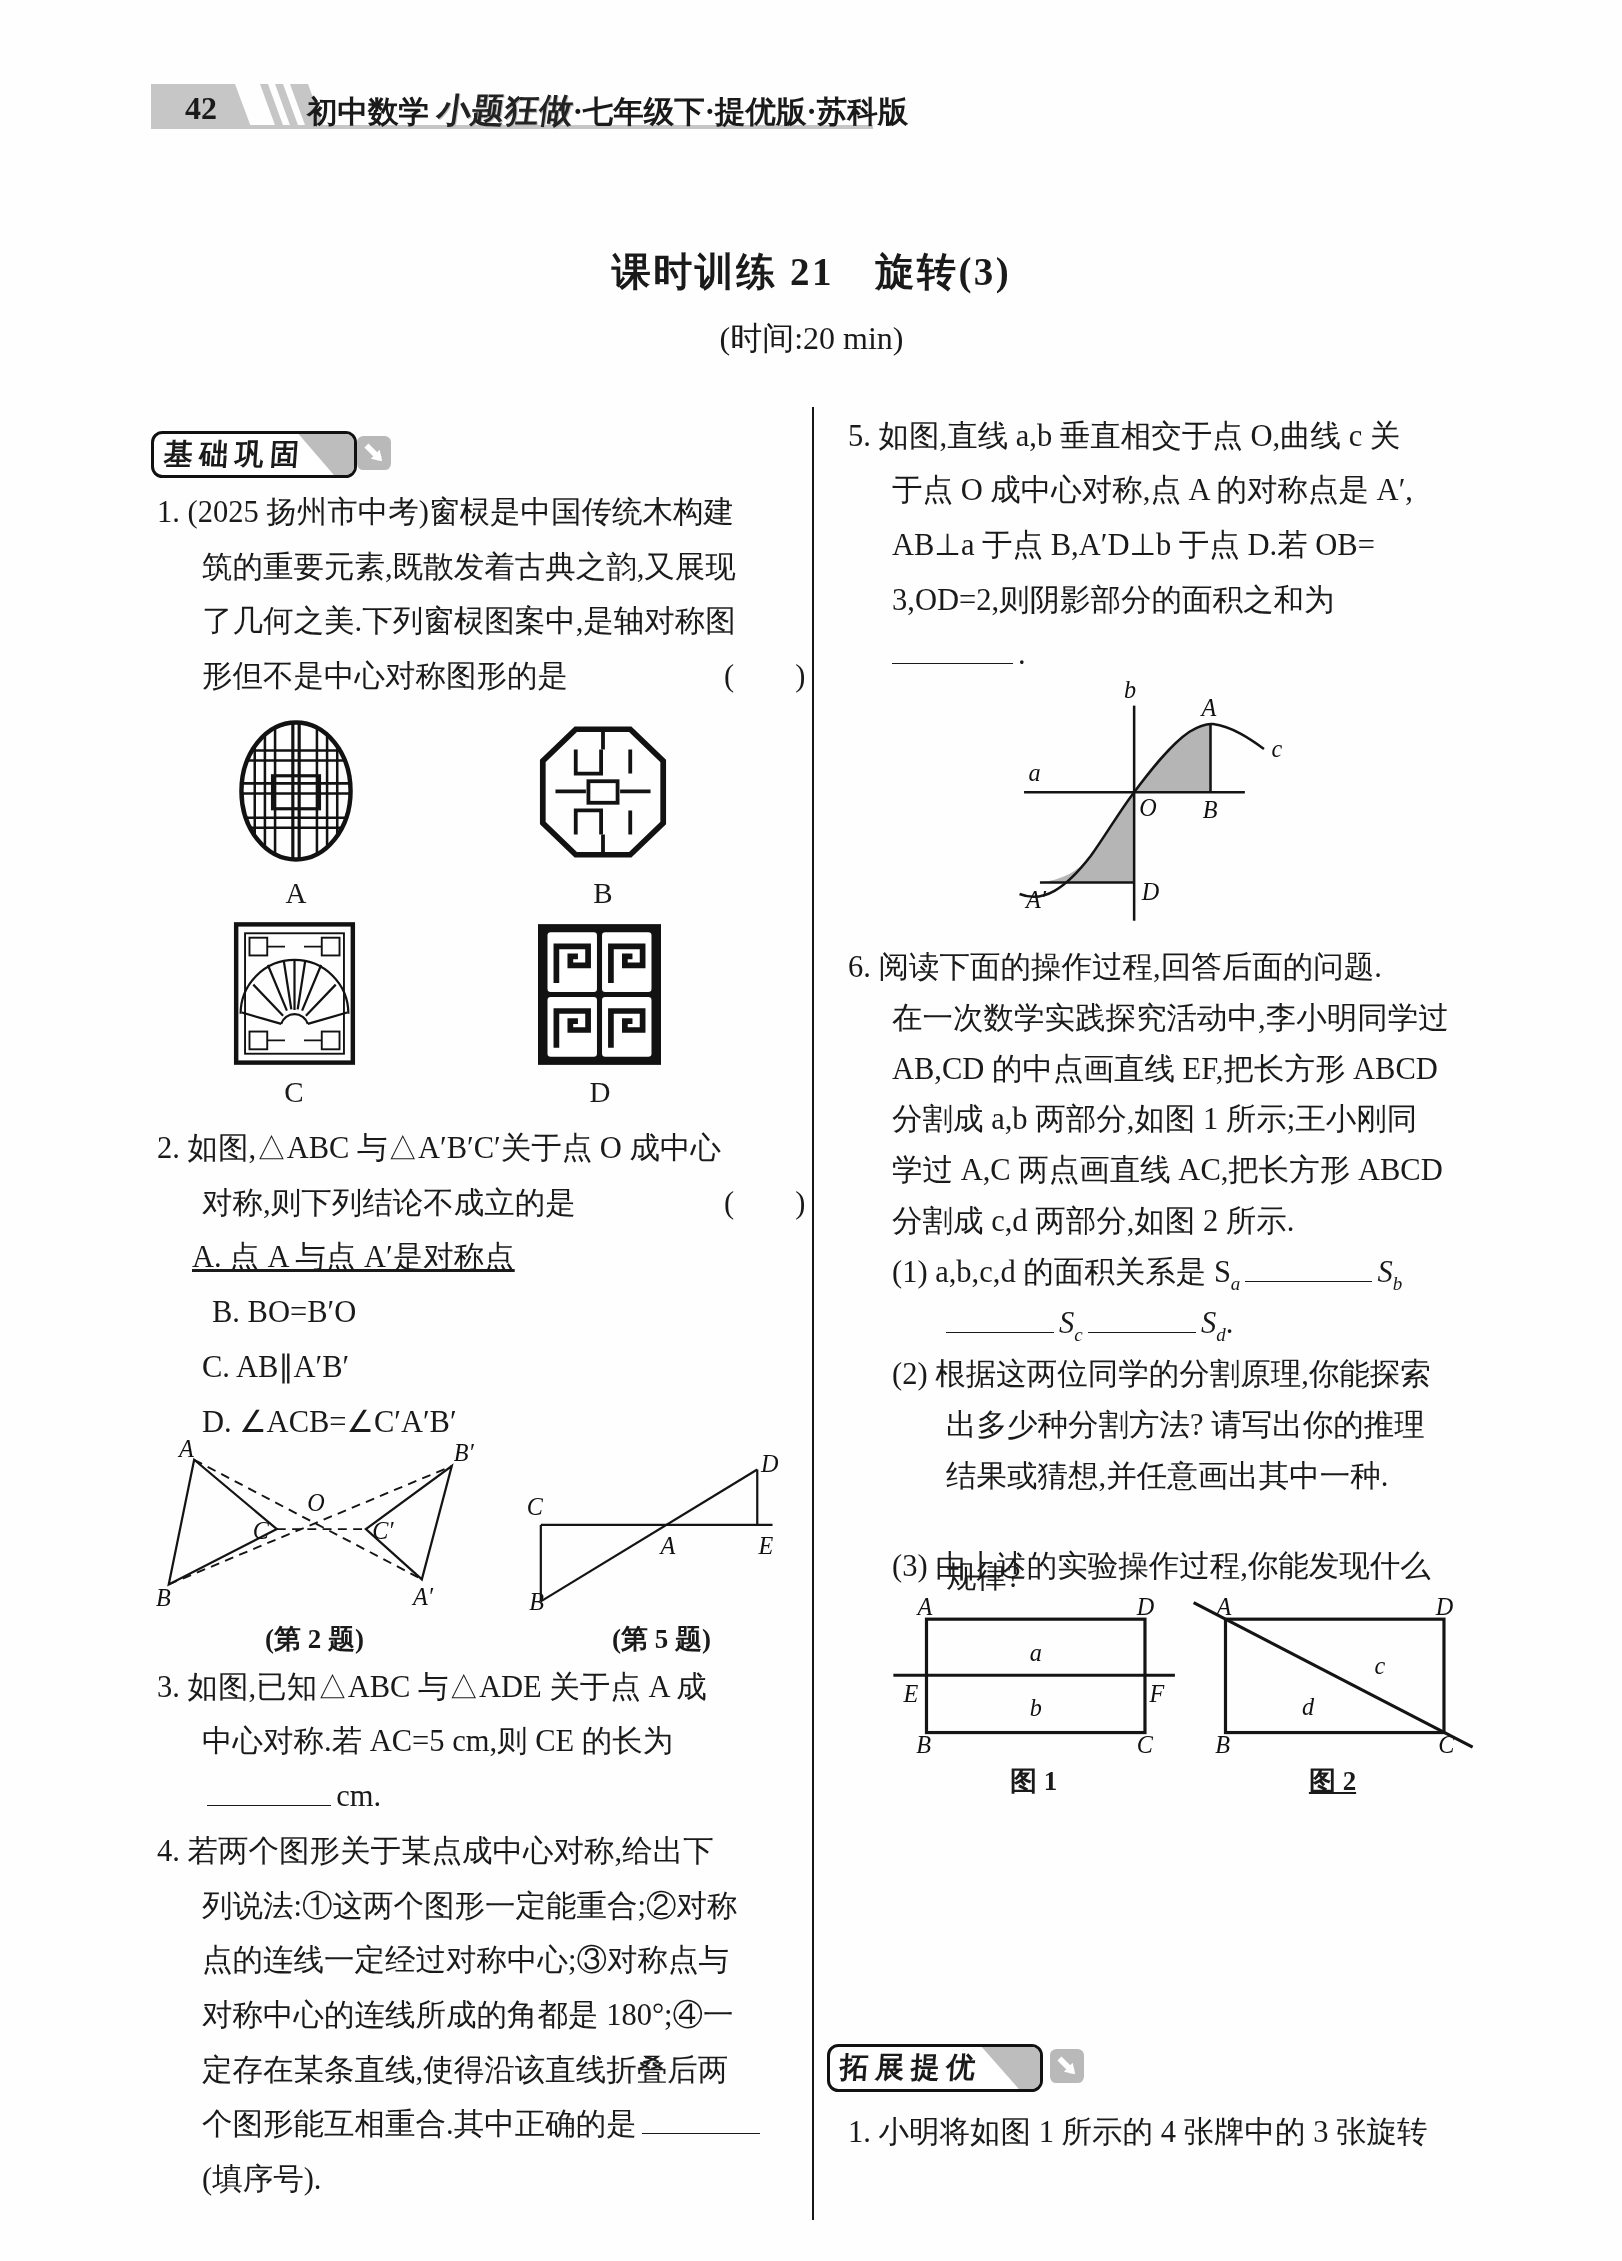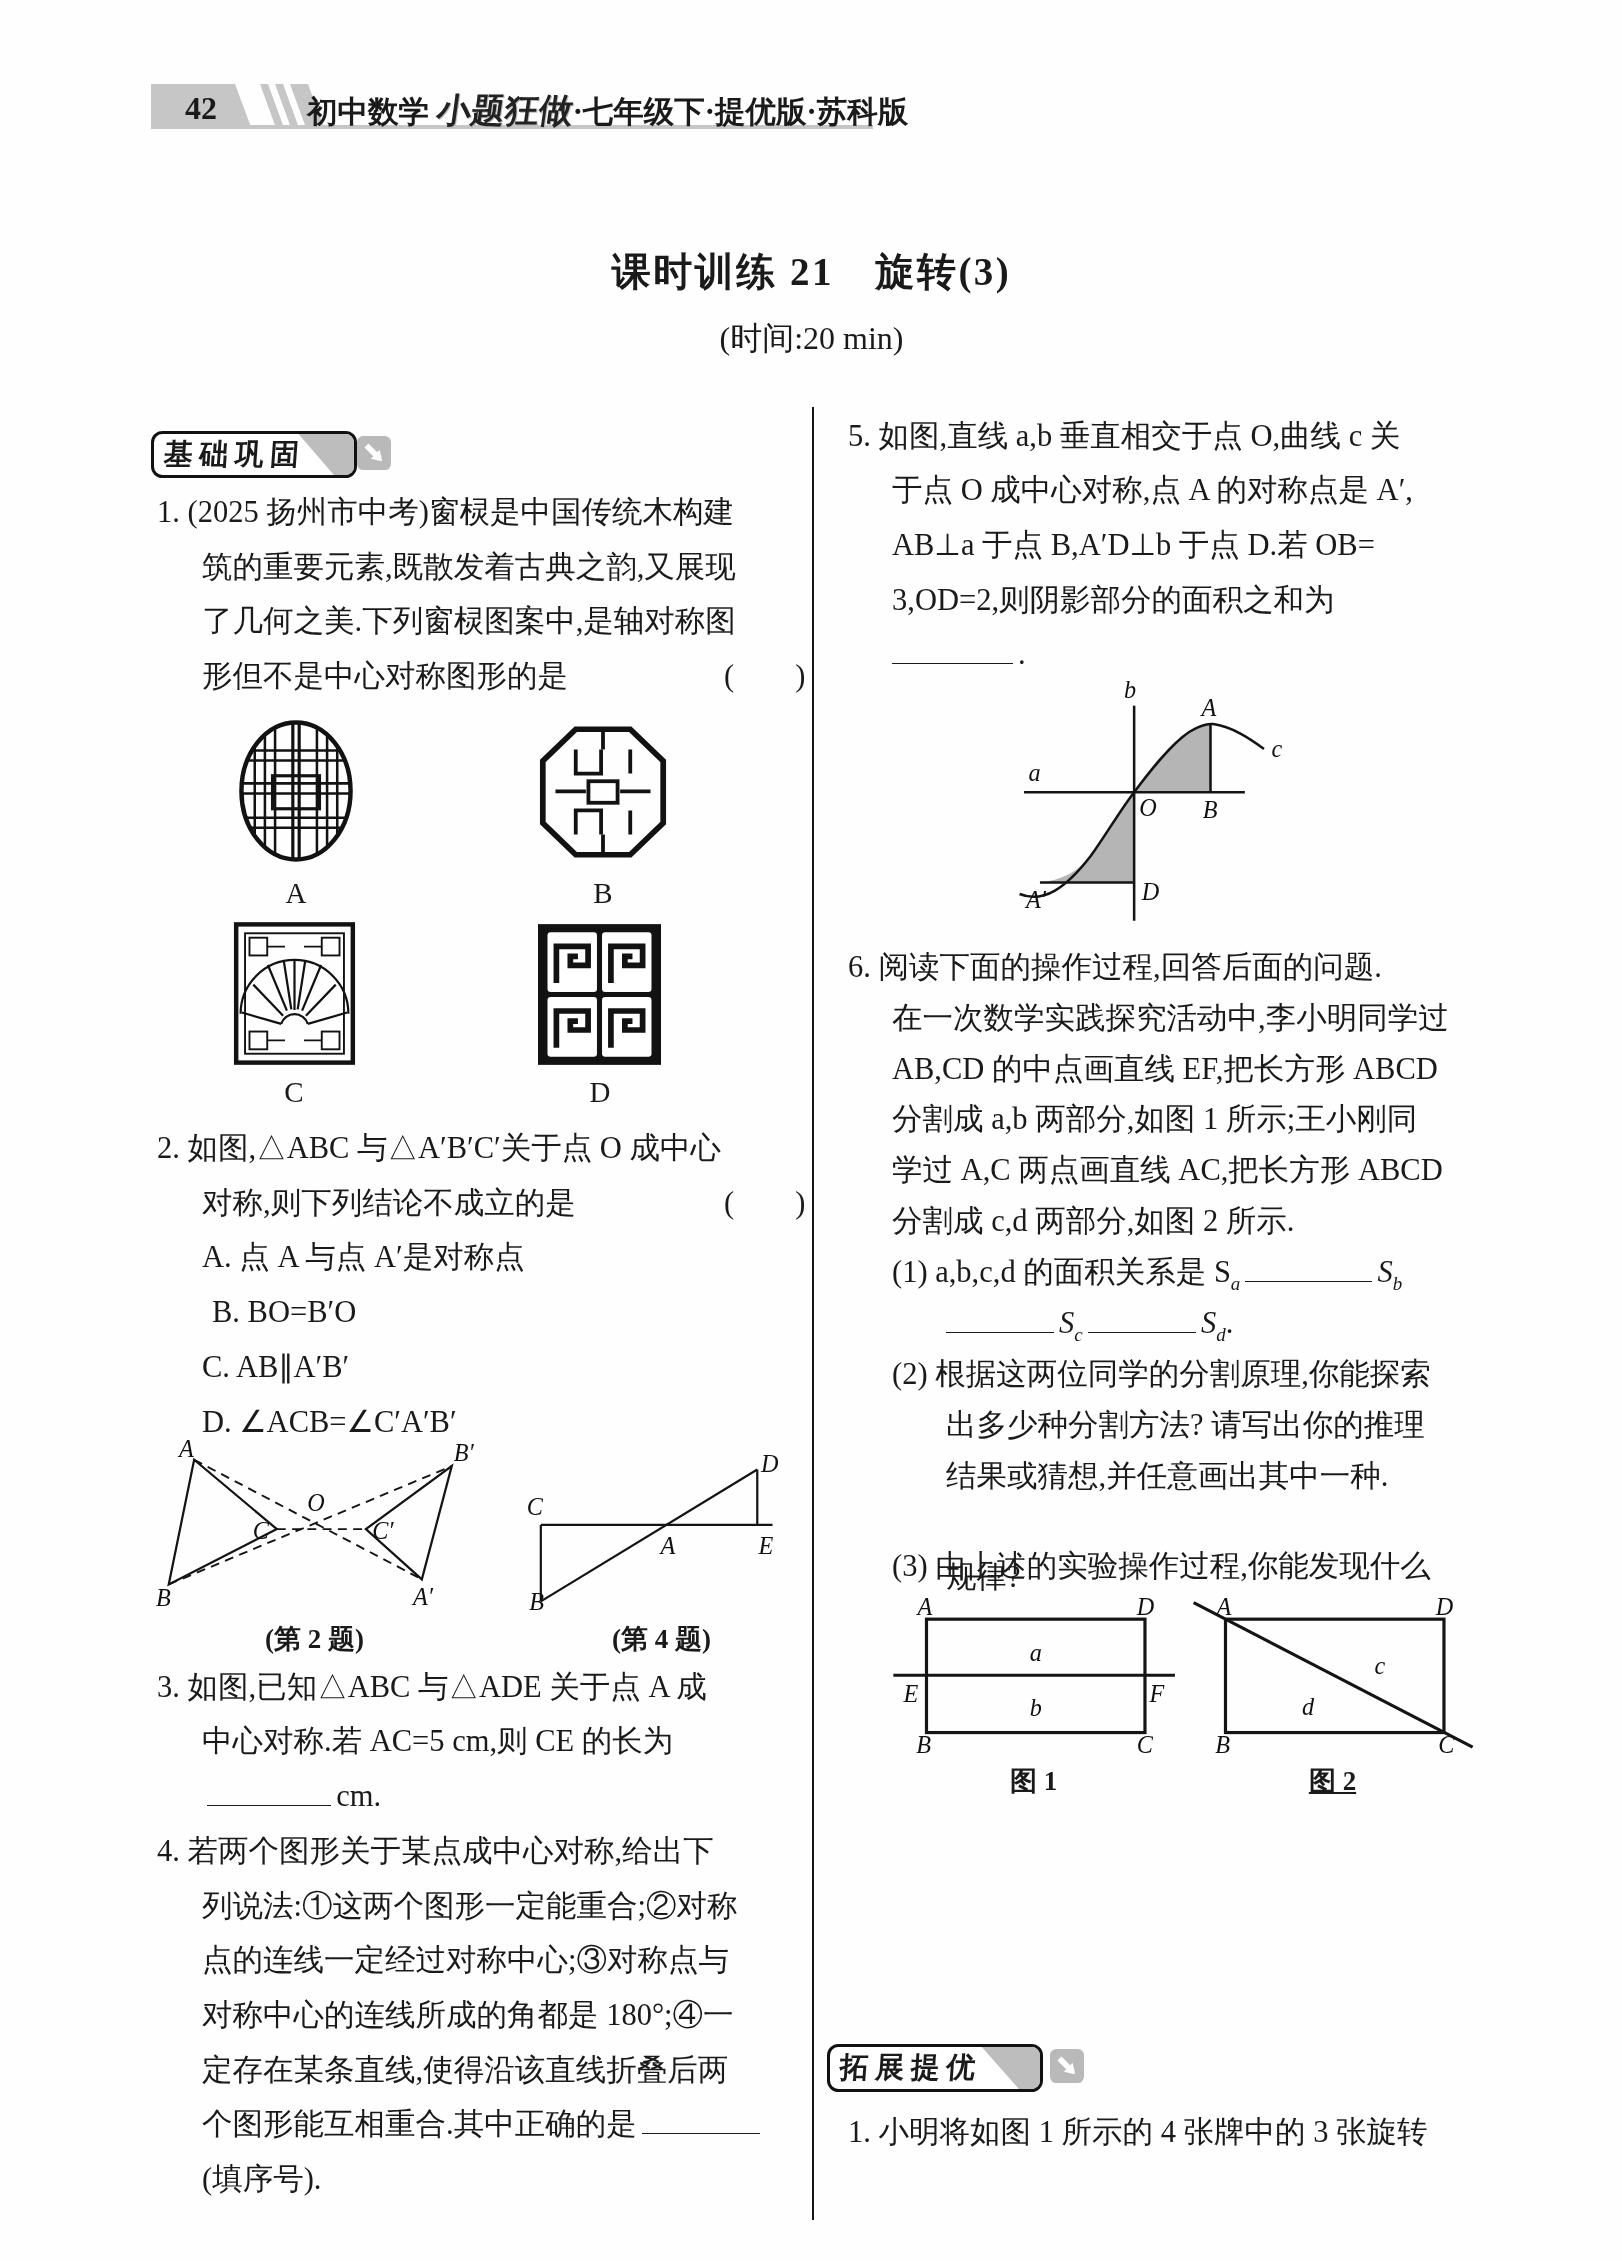--- a/index.html
+++ b/index.html
@@ -143,21 +143,21 @@
     <div class="optlabel" style="left:275px;top:1076px;">C</div>
     <div class="optlabel" style="left:581px;top:1076px;">D</div>
   </div>
 
   <div>
     <div class="line" style="left:157px;top:1129px;">2. 如图,△ABC 与△A′B′C′关于点 O 成中心</div>
     <div class="line rline" style="left:202px;top:1184px;">
       <span>对称,则下列结论不成立的是</span>
       <span class="bracket" style="left:522px;">(　　)</span>
     </div>
-    <div class="line" style="left:202px;top:1238px;">A. 点 A 与点 A′是对称点</div>
+    <div class="line" style="left:192px;top:1238px;text-decoration:underline;">A. 点 A 与点 A′是对称点</div>
     <div class="line" style="left:212px;top:1293px;">B. BO=B′O</div>
     <div class="line" style="left:202px;top:1348px;">C. AB∥A′B′</div>
     <div class="line" style="left:202px;top:1403px;">D. ∠ACB=∠C′A′B′</div>
 
     <svg style="left:156px;top:1443px;" width="318" height="169" viewBox="0 0 500 265">
       <g stroke="#141414" stroke-width="3.5" fill="none">
         <polygon points="60,26 20,222 190,135"></polygon>
         <polygon points="465,36 418,214 330,135"></polygon>
       </g>
       <g stroke="#141414" stroke-width="3" fill="none" stroke-dasharray="14 10">
@@ -181,21 +181,21 @@
         <line x1="28" y1="105" x2="28" y2="225"></line>
         <line x1="28" y1="225" x2="368" y2="18"></line>
         <line x1="368" y1="18" x2="368" y2="105"></line>
       </g>
       <text class="dlabel" x="6" y="90">C</text>
       <text class="dlabel" x="10" y="238">B</text>
       <text class="dlabel" x="216" y="150">A</text>
       <text class="dlabel" x="374" y="22">D</text>
       <text class="dlabel" x="370" y="150">E</text>
     </svg>
-    <div class="caption" style="left:566px;top:1621px;">(第 4 题)</div>
+    <div class="caption" style="left:566px;top:1621px;">(第 5 题)</div>
   </div>
 
   <div>
     <div class="line" style="left:157px;top:1668px;">3. 如图,已知△ABC 与△ADE 关于点 A 成</div>
     <div class="line" style="left:202px;top:1722px;">中心对称.若 AC=5 cm,则 CE 的长为</div>
     <div class="line" style="left:202px;top:1777px;">
       <span class="blank" style="width:124px;"></span><span>cm.</span>
     </div>
   </div>
 

